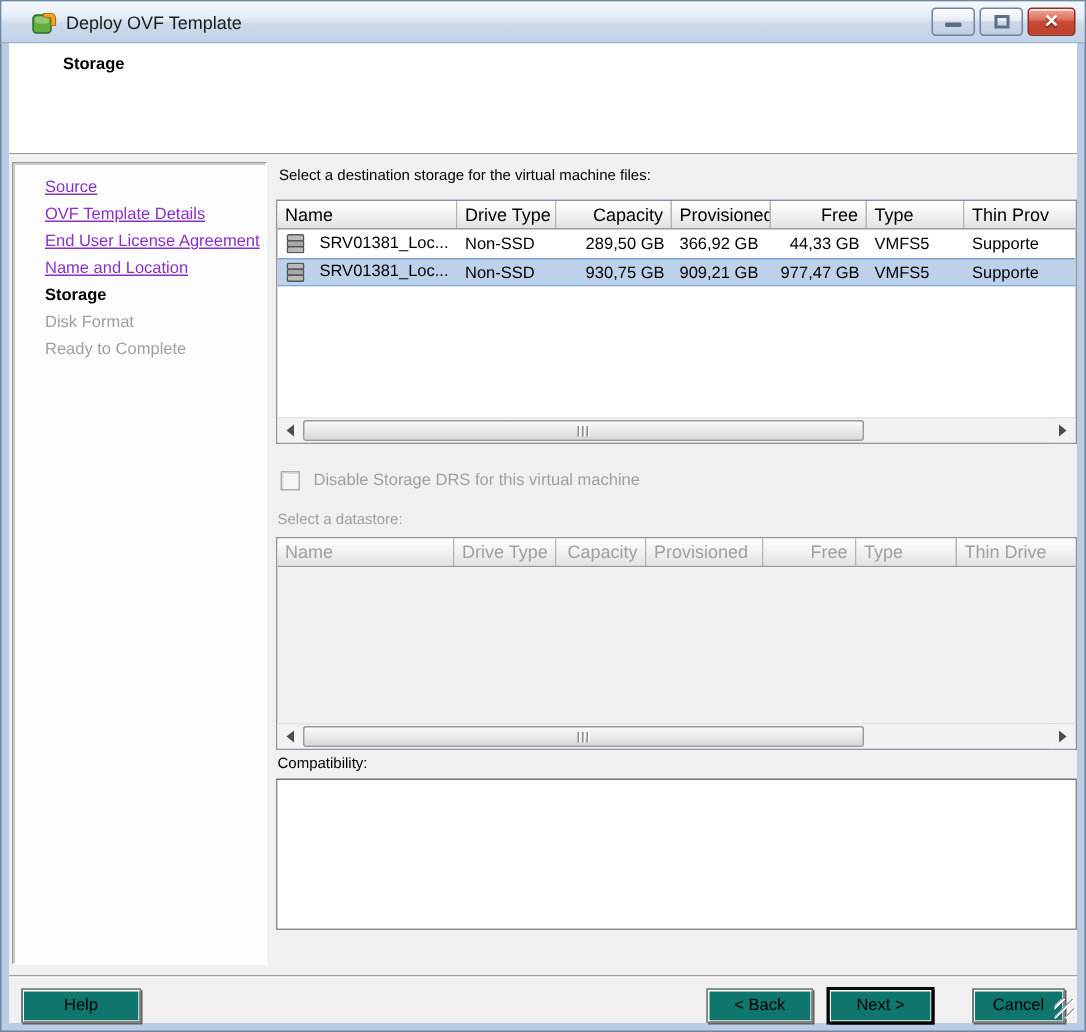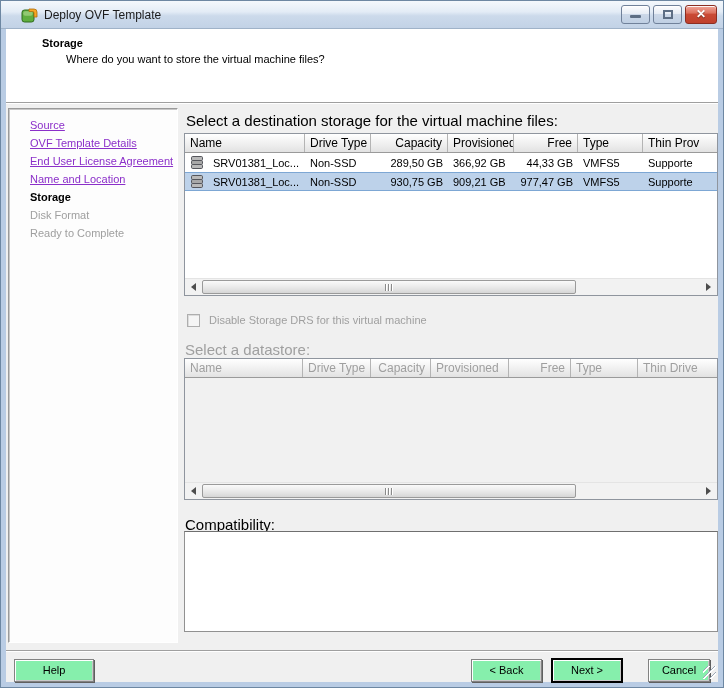--- a/index.html
+++ b/index.html
@@ -59,21 +59,21 @@
     box-shadow:inset 1px 1px 0 #c7c7c7;
     padding:7px 0 0 21px;
   }
   .nav-item{ display:block; font-size:11px; line-height:18px; white-space:nowrap; }
   .nav-item.visited{ color:#8b2fc9; text-decoration:underline; cursor:pointer; }
   .nav-item.current{ color:#000; font-weight:bold; }
   .nav-item.disabled{ color:#9f9f9f; }
 
   
   .main{ width:534px; margin-left:6px; flex:0 0 auto; display:flex; flex-direction:column; }
-  .section-label{ font-size:15px; color:#000; }
+  .section-label{ font-size:10px; color:#000; }
   .section-label.dim{ color:#9f9f9f; }
   .lbl-dest{ margin:8px 0 7px 2px; height:14px; }
 
   .grid{
     border:1px solid #8f959e;
     background:#fff;
     display:flex; flex-direction:column; overflow:hidden;
   }
   .grid.disabled-grid .grid-body{ background:#f1f1f1; }
   .grid-1{ height:163px; }
@@ -90,21 +90,21 @@
   }
   .disabled-grid .hcell{ color:#9f9f9f; }
   .hcell.num{ text-align:right; }
   .hcell.last{ flex:1 1 auto; border-right:none; }
 
   .grid-row{ display:flex; height:19px; flex:0 0 auto; align-items:center; }
   .grid-row.selected{ background:#bdd2ea; border-top:1px solid #7da7d4; border-bottom:1px solid #7da7d4; height:19px; }
   .cell{ font-size:11px; color:#000; padding:0 5px; white-space:nowrap; overflow:hidden; flex:0 0 auto; }
   .cell.num{ text-align:right; }
   .cell.last{ flex:1 1 auto; }
-  .name-cell{ display:flex; align-items:center; }
+  .name-cell{ display:flex; }
   .disk-icon{ width:12px; height:13px; margin:0 10px 0 1px; flex:0 0 auto; }
 
   
   .t1 .c0{ width:120px; } .t1 .c1{ width:66px; } .t1 .c2{ width:77px; }
   .t1 .c3{ width:66px; } .t1 .c4{ width:64px; } .t1 .c5{ width:65px; }
   
   .t2 .c0{ width:118px; } .t2 .c1{ width:68px; } .t2 .c2{ width:60px; }
   .t2 .c3{ width:78px; } .t2 .c4{ width:62px; } .t2 .c5{ width:67px; }
 
   .grid-body{ flex:1 1 auto; background:#fff; }
@@ -124,34 +124,34 @@
   .grip-line{ width:1px; height:7px; background:#8a8a8a; box-shadow:1px 0 0 #fff; }
 
   
   .drs-row{ margin:17px 0 0 3px; height:14px; display:flex; align-items:center; }
   .checkbox{
     width:13px; height:13px; border:1px solid #aeaeae; background:#f5f5f5; flex:0 0 auto;
     box-shadow:inset 1px 1px 0 #dcdcdc;
   }
   .drs-label{ font-size:11px; color:#9f9f9f; margin-left:9px;text-align:center; }
   .lbl-datastore{ margin:14px 1px 0 1px; height:13px; }
-  .lbl-compat{ margin:16px 0 1px 1px; height:14px; }
+  .lbl-compat{ margin:4px 0 1px 1px; height:14px; }
 
   .compat-box{
     height:101px; background:#fff;
     border:1px solid #919191; border-top-color:#6f6f6f;
   }
 
   
   .footer{ flex:0 0 auto; }
   .footer .etched{ margin-top:5px; }
   .btn-row{ display:flex; align-items:center; margin-top:7px; height:23px; padding:0 8px; }
   .btn{
     height:23px; font-size:11px; color:#000; text-align:center; line-height:21px;
-    background:#86efac;
+    background:#0f766e;
     border:1px solid #828282;
     box-shadow:inset 1px 1px 0 #ffffff, inset -1px -1px 0 #c9c9c9, 1px 1px 0 #5f5f5f;
     cursor:default; white-space:nowrap;
   }
   .btn-help{ width:80px; }
   .spacer{ flex:1 1 auto; }
   .btn-back{ width:71px; margin-right:10px; }
   .btn-next{ width:70px; margin-right:26px; border-color:#000; box-shadow:inset 1px 1px 0 #ffffff, inset -1px -1px 0 #c9c9c9, 1px 1px 0 #000, 0 0 0 1px #000; }
   .btn-cancel{ width:62px; }
 
@@ -182,21 +182,20 @@
       <span class="win-btn close">
           <span class="glyph-close">✕</span>
         </span>
     </span>
   </div>
 
   <div class="client">
 
     <div class="page-header">
       <div class="page-title">Storage</div>
-      <div class="page-subtitle">Where do you want to store the virtual machine files?</div>
     </div>
     <div class="etched"></div>
 
     <div class="content">
 
       <div class="sidebar">
         <span class="nav-item visited">Source</span>
         <span class="nav-item visited">OVF Template Details</span>
         <span class="nav-item visited">End User License Agreement</span>
         <span class="nav-item visited">Name and Location</span>

